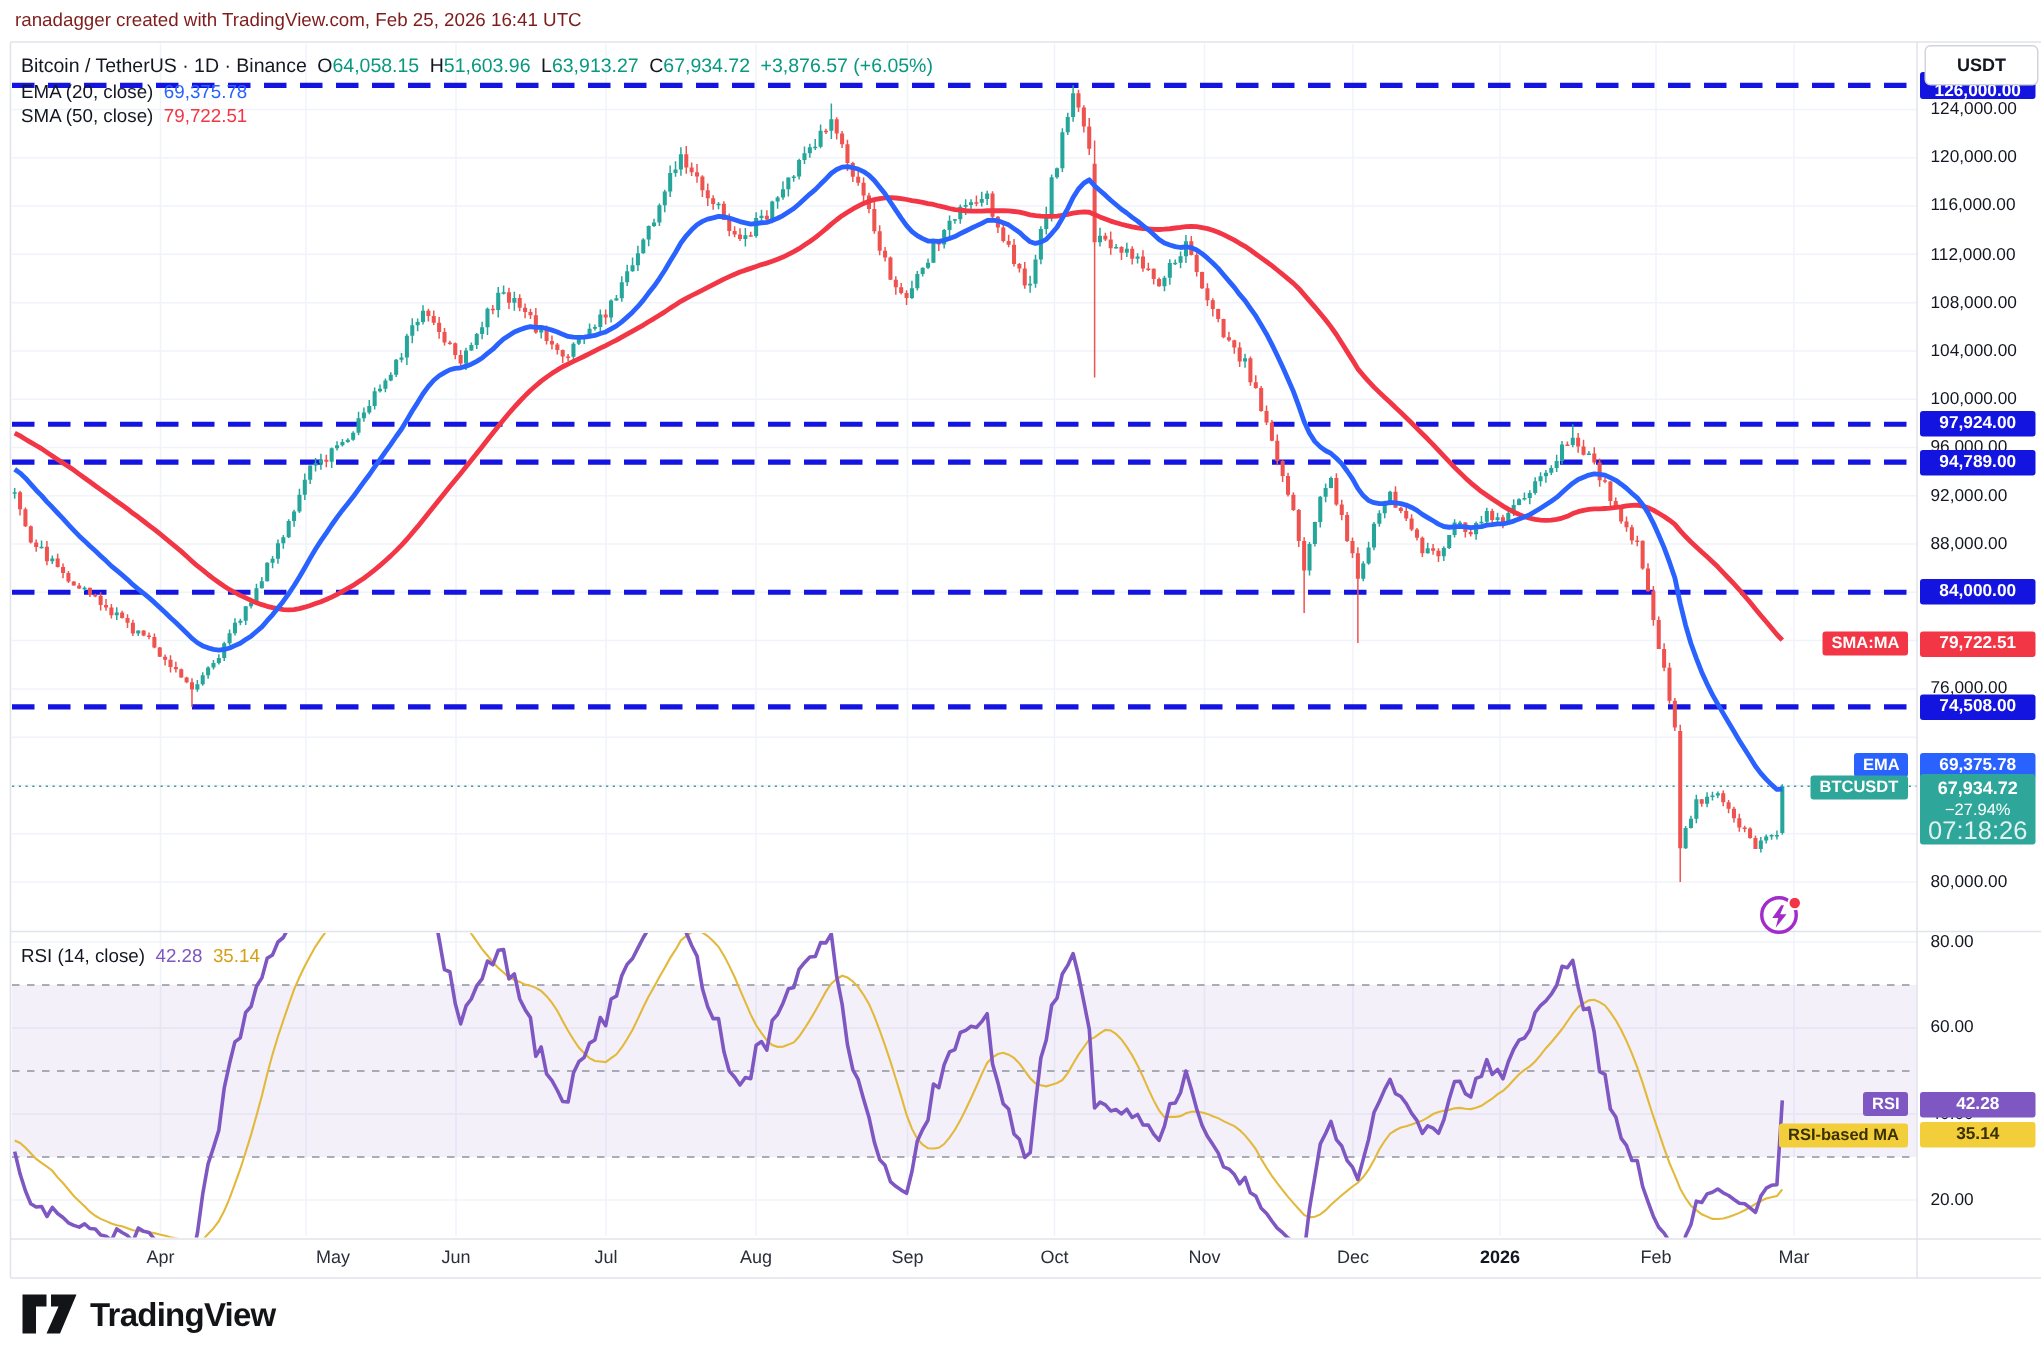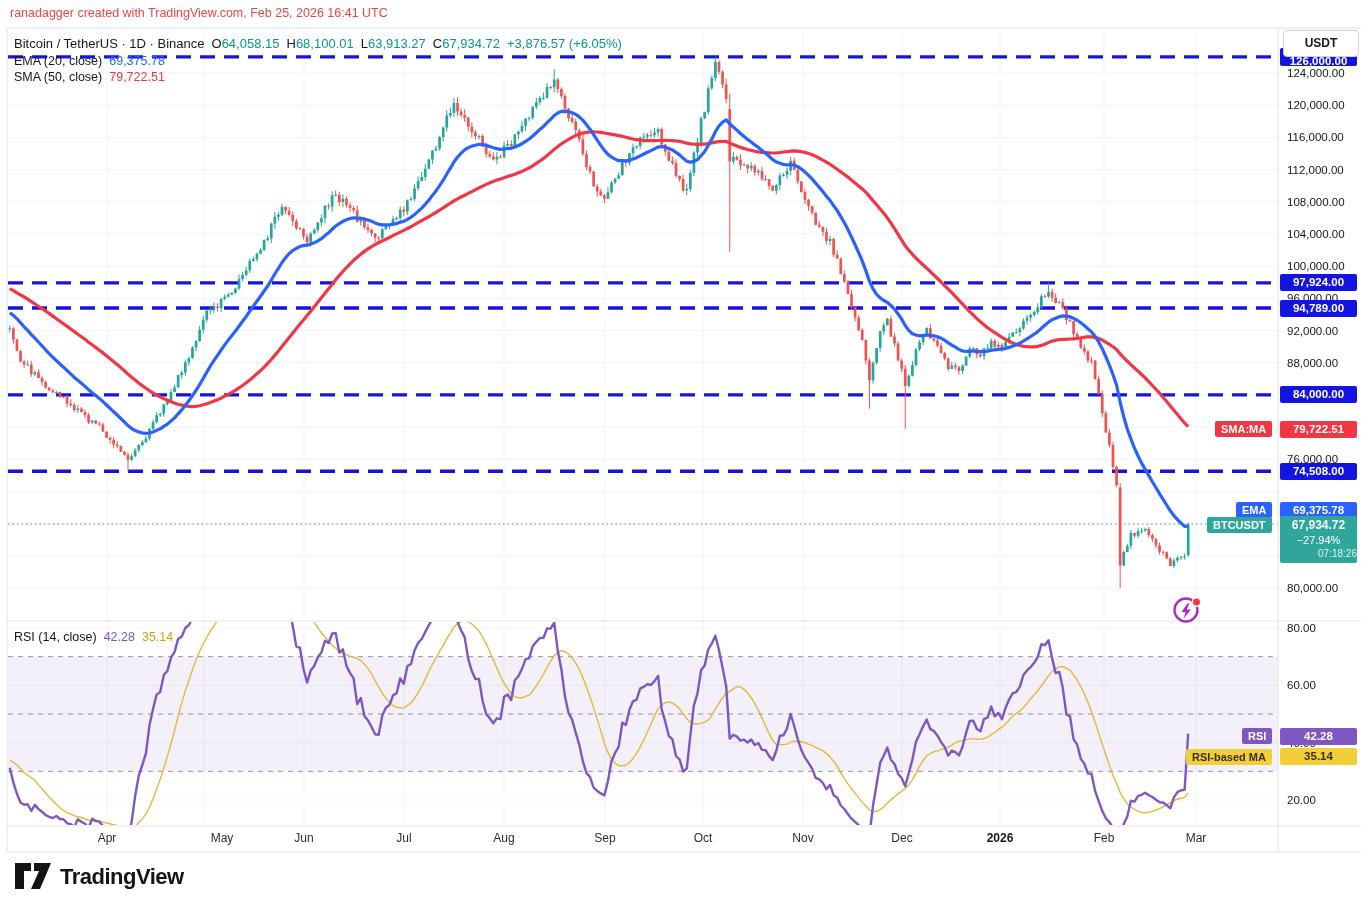--- a/index.html
+++ b/index.html
@@ -1,19 +1,19 @@
 <!DOCTYPE html>
 <html><head>
 <meta charset="utf-8">
 <style>
   html,body{margin:0;padding:0;background:#fff;}
   #app{position:relative;width:1361px;height:912px;background:#fff;overflow:hidden;
        font-family:"Liberation Sans",sans-serif;color:#131722;}
   .abs{position:absolute;}
-  #credit{left:10px;top:6px;font-size:12.5px;color:#ef4444;}
+  #credit{left:10px;top:6px;font-size:12.5px;color:#7f1d1d;}
   
   .legend-row{left:14px;font-size:13px;display:flex;gap:7px;align-items:baseline;white-space:nowrap;}
   .legend-sub{font-size:12.5px;}
   .ohlc-val{color:#089981;}
   .ema-val{color:#2962ff;}
   .sma-val{color:#f23645;}
   .rsi-val{color:#7e57c2;}
   .rsi-ma-val{color:#d4a017;}
   
   .tick{position:absolute;left:1287px;font-size:11.5px;color:#131722;height:14px;line-height:14px;}
@@ -21,21 +21,21 @@
               font-size:11.5px;font-weight:bold;height:17px;line-height:17px;border-radius:2px;}
   .chip{position:absolute;color:#fff;font-size:11px;font-weight:bold;height:16px;line-height:16px;
         padding:0 6px;border-radius:2px;}
   #usdt-btn{left:1283px;top:30px;width:74px;height:25px;background:#fff;border:1px solid #d1d4dc;
             border-radius:4px;font-size:12px;font-weight:bold;color:#131722;text-align:center;
             line-height:25px;z-index:6;}
   .sym-badge{position:absolute;left:1280px;width:77px;border-radius:2px;color:#fff;text-align:center;
              padding:2px 0;z-index:4;}
   .sym-badge .l1{font-size:12px;font-weight:bold;line-height:15px;}
   .sym-badge .l2{font-size:11px;line-height:14px;}
-  .sym-badge .l3{font-size:10px;line-height:14px;opacity:.85;text-align:right;}
+  .sym-badge .l3{font-size:17px;line-height:14px;opacity:.85;}
   
   .month{position:absolute;top:831px;font-size:12px;color:#2a2e39;transform:translateX(-50%);}
   .month.bold{font-weight:bold;color:#131722;}
   
   #footer{left:14px;top:862px;display:flex;align-items:center;gap:8px;}
   #brand-text{font-size:22px;font-weight:bold;letter-spacing:-0.5px;color:#121417;}
   
   #flash-wrap{left:1171px;top:594px;width:32px;height:32px;}
 </style>
 </head>
@@ -113,21 +113,21 @@
       <line x1="7" y1="621" x2="1361" y2="621" stroke="#e0e3eb" stroke-width="1"></line>
       <line x1="7" y1="826" x2="1361" y2="826" stroke="#e0e3eb" stroke-width="1"></line>
       <line x1="7" y1="852" x2="1361" y2="852" stroke="#e0e3eb" stroke-width="1"></line>
       <line x1="7" y1="28" x2="7" y2="852" stroke="#e0e3eb" stroke-width="1"></line>
       <line x1="1278" y1="28" x2="1278" y2="852" stroke="#e0e3eb" stroke-width="1"></line>
     </svg>
 
   <div class="abs legend-row" style="top:36px;">
     <span>Bitcoin / TetherUS · 1D · Binance</span>
     <span><span>O</span><span class="ohlc-val">64,058.15</span></span>
-    <span><span>H</span><span class="ohlc-val">68,100.01</span></span>
+    <span><span>H</span><span class="ohlc-val">51,603.96</span></span>
     <span><span>L</span><span class="ohlc-val">63,913.27</span></span>
     <span><span>C</span><span class="ohlc-val">67,934.72</span></span>
     <span class="ohlc-val">+3,876.57 (+6.05%)</span>
   </div>
   <div class="abs legend-row legend-sub" style="top:54px;">
     <span>EMA (20, close)</span>
     <span class="ema-val">69,375.78</span>
   </div>
   <div class="abs legend-row legend-sub" style="top:70px;">
     <span>SMA (50, close)</span>

